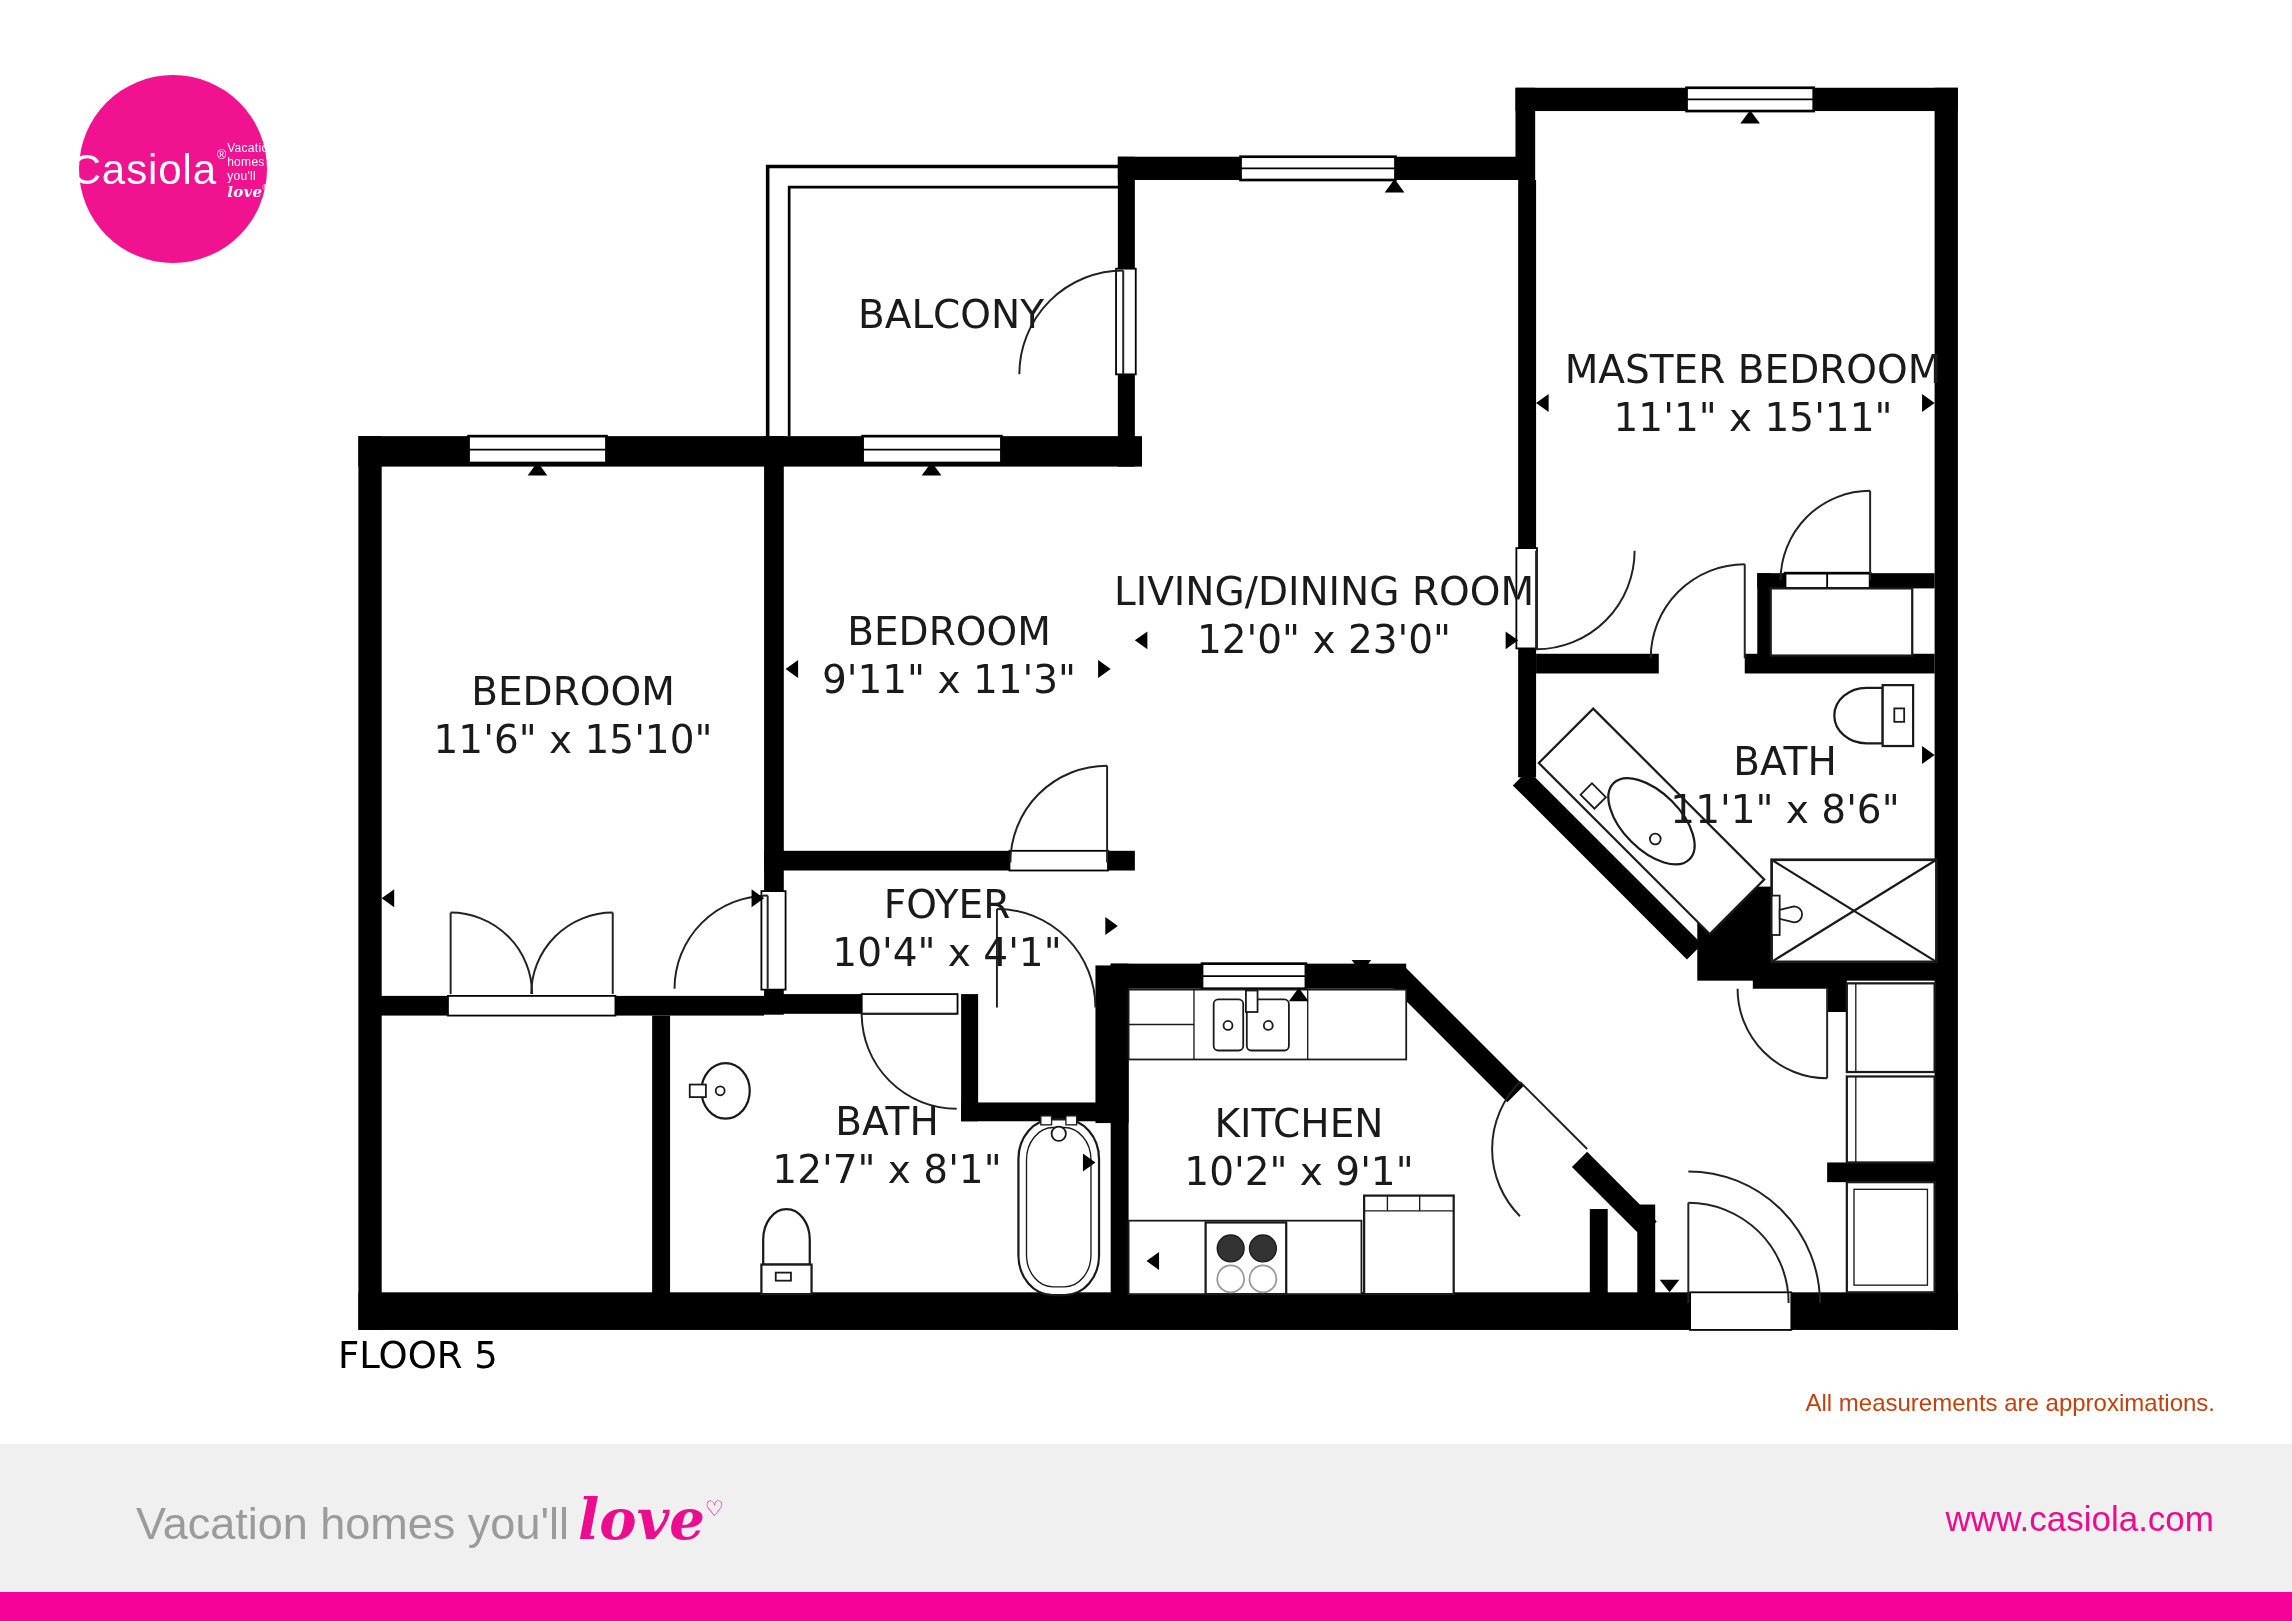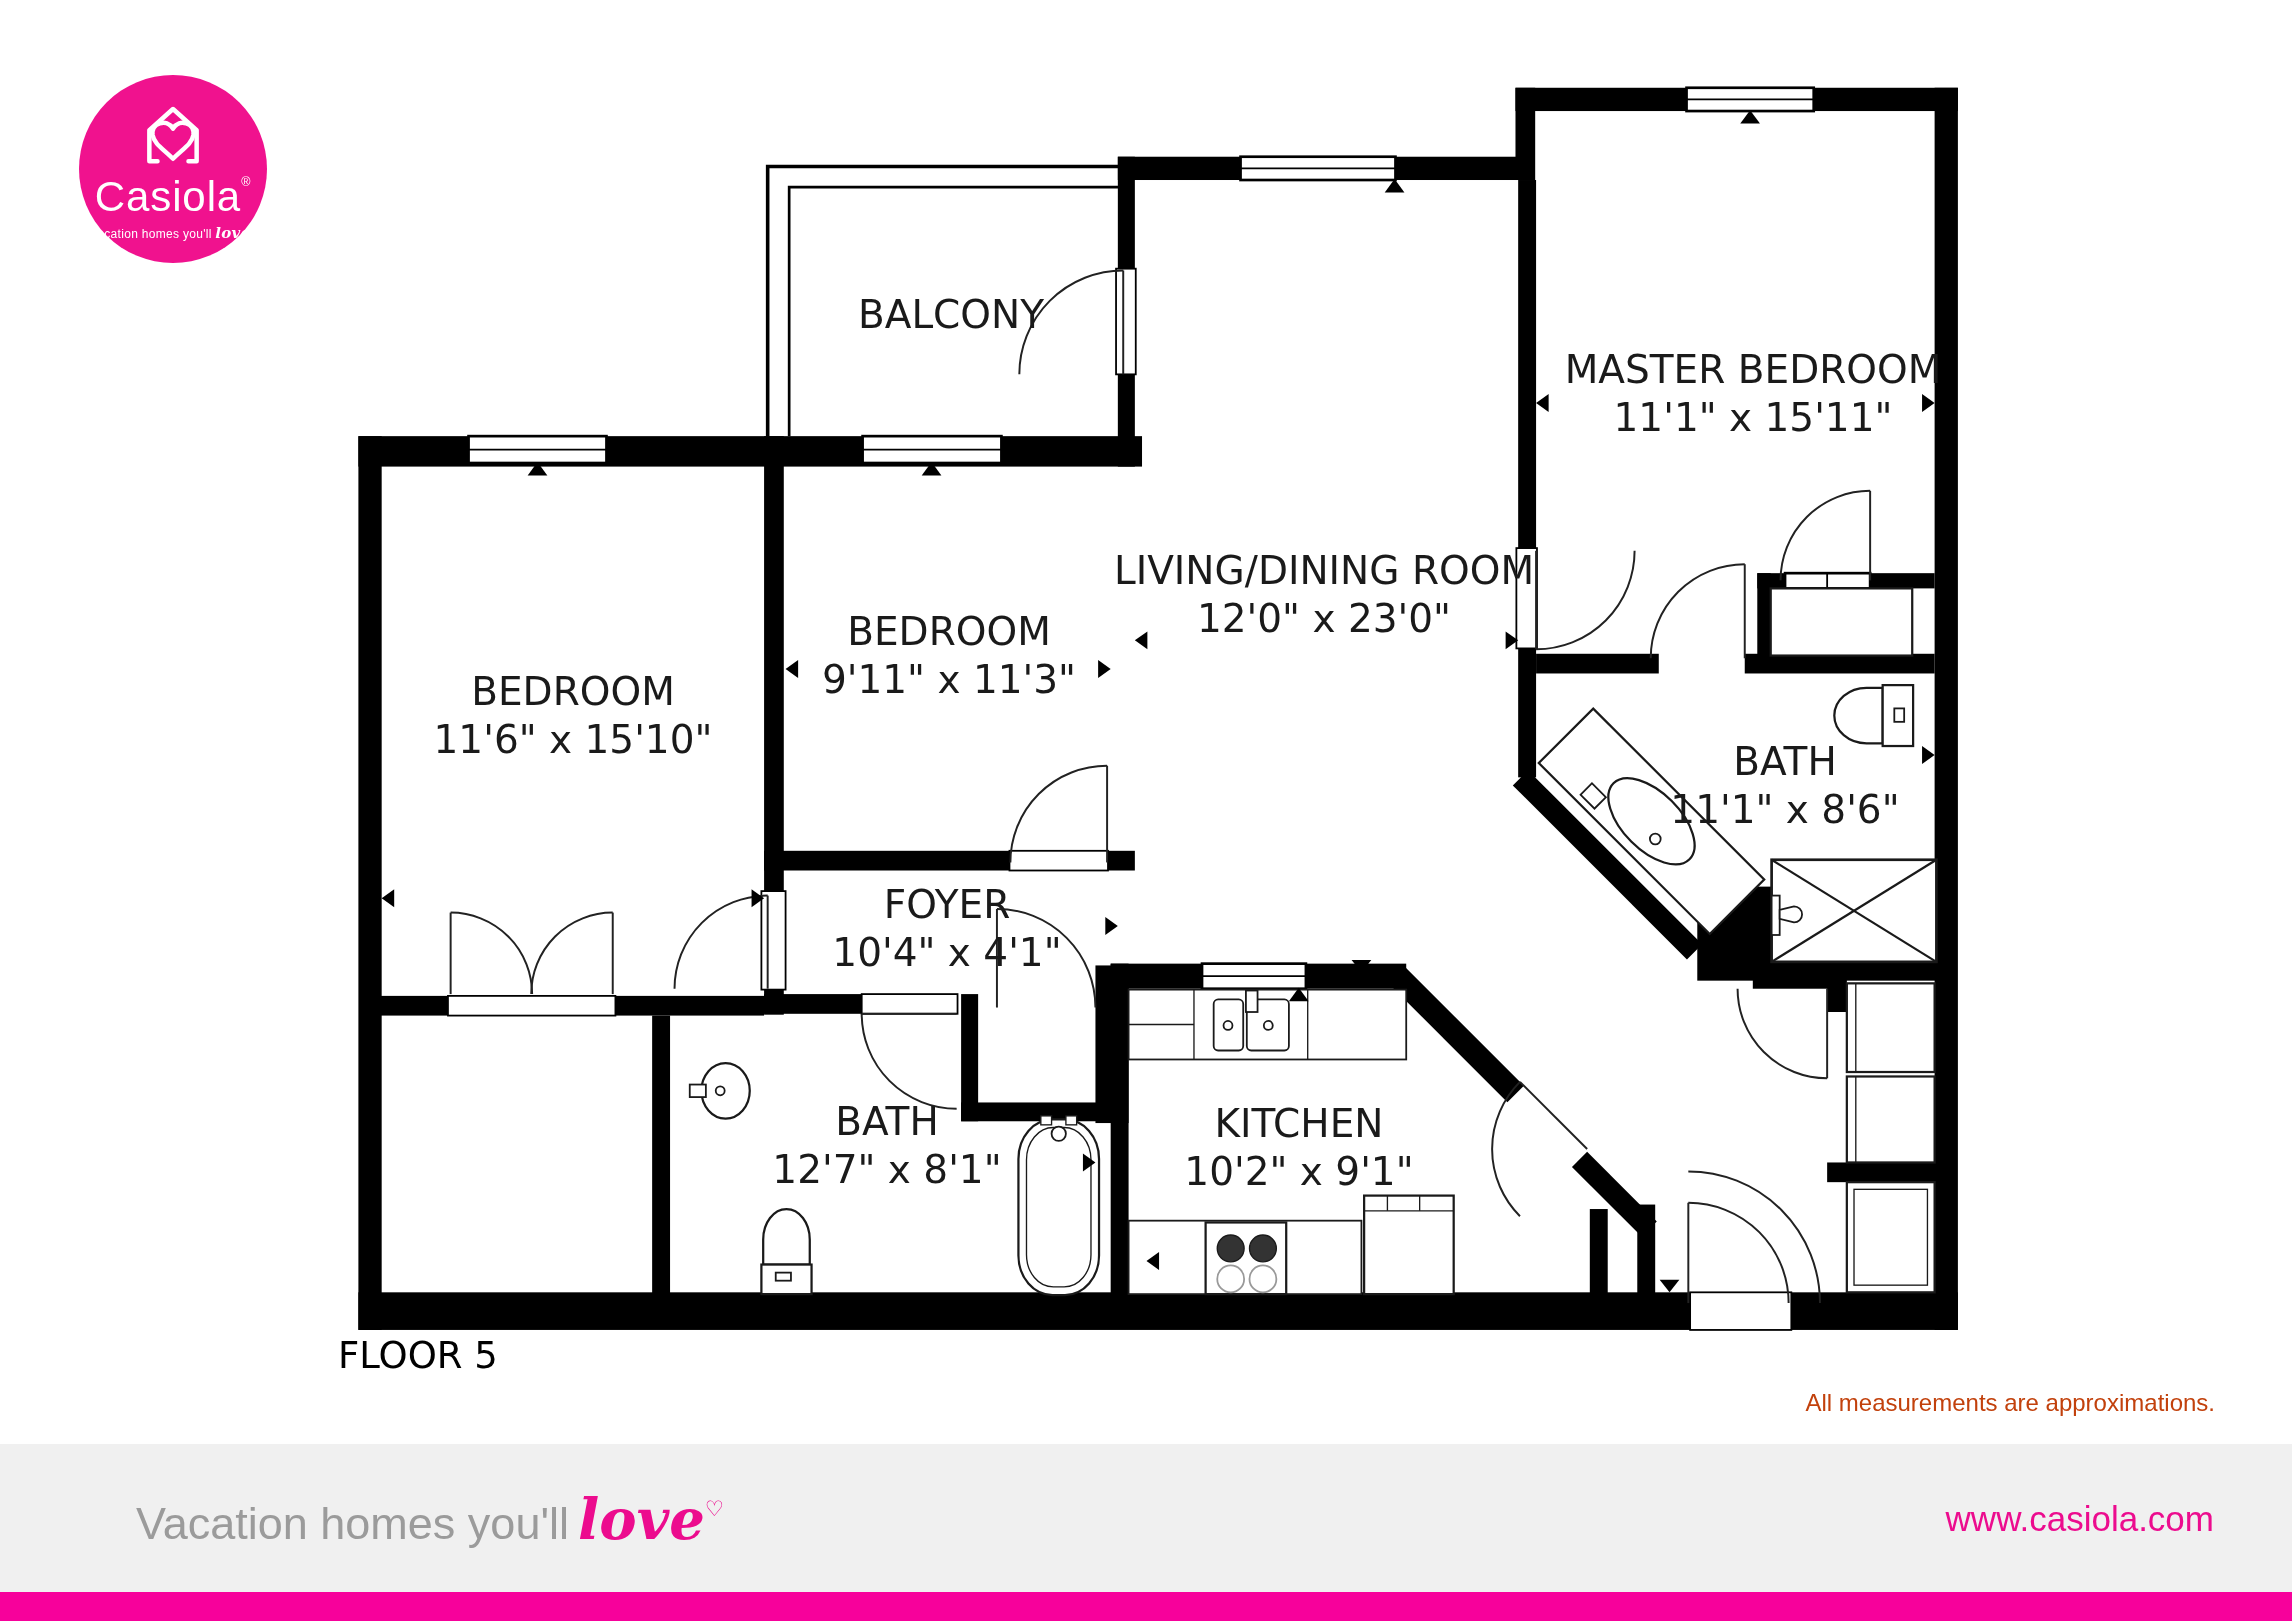--- a/index.html
+++ b/index.html
@@ -6,21 +6,21 @@
   .page{position:relative;width:2293px;height:1621px;background:#ffffff;overflow:hidden;
         font-family:"Liberation Sans",sans-serif;}
   .plan-svg{position:absolute;left:0;top:0;width:2293px;height:1621px;}
   .room-label{position:absolute;transform:translate(-50%,-50%);text-align:center;
         color:#1a1a1a;font-family:"DejaVu Sans",sans-serif;font-size:39px;line-height:1.22;
         white-space:nowrap;}
   .floor-label{position:absolute;left:338px;top:1334px;font-family:"DejaVu Sans",sans-serif;
         font-size:37px;color:#000;}
   .disclaimer{position:absolute;right:78px;top:1389px;font-size:24px;color:#c2410c;}
   .logo{position:absolute;left:79px;top:75px;width:188px;height:188px;border-radius:50%;
-        background:#F0128E;display:flex;flex-direction:column;align-items:center;
+        background:#F0128E;display:flex;align-items:center;
         justify-content:center;color:#fff;}
   .logo .brand{font-size:42px;letter-spacing:0.9px;margin-top:1.8px;}
   .logo .brand sup{font-size:12.5px;vertical-align:25px;}
   .logo .tag{font-size:12px;margin-top:3.6px;letter-spacing:0.3px;}
   .logo .tag .love{font-family:"DejaVu Serif",serif;font-style:italic;font-weight:bold;font-size:15px;}
   .logo .tag sup{font-size:7.2px;vertical-align:7.2px;}
   .footer-band{position:absolute;left:0;top:1444px;width:2293px;height:149px;background:#F0F0F0;
         display:flex;align-items:center;justify-content:space-between;
         padding:0 79px 0 136px;box-sizing:border-box;}
   .footer-tag{font-size:45px;color:#9b9b9b;}
@@ -241,21 +241,21 @@
     <span>BALCONY</span>
   </div>
   <div class="room-label" style="left:573px;top:716px;">
     <div>BEDROOM</div>
     <div>11'6" x 15'10"</div>
   </div>
   <div class="room-label" style="left:949px;top:656px;">
     <div>BEDROOM</div>
     <div>9'11" x 11'3"</div>
   </div>
-  <div class="room-label" style="left:1324px;top:595px;">
+  <div class="room-label" style="left:1324px;top:616px;">
     <div>LIVING/DINING ROOM</div>
     <div>12'0" x 23'0"</div>
   </div>
   <div class="room-label" style="left:1753px;top:394px;">
     <div>MASTER BEDROOM</div>
     <div>11'1" x 15'11"</div>
   </div>
   <div class="room-label" style="left:1785px;top:786px;">
     <div>BATH</div>
     <div>11'1" x 8'6"</div>

